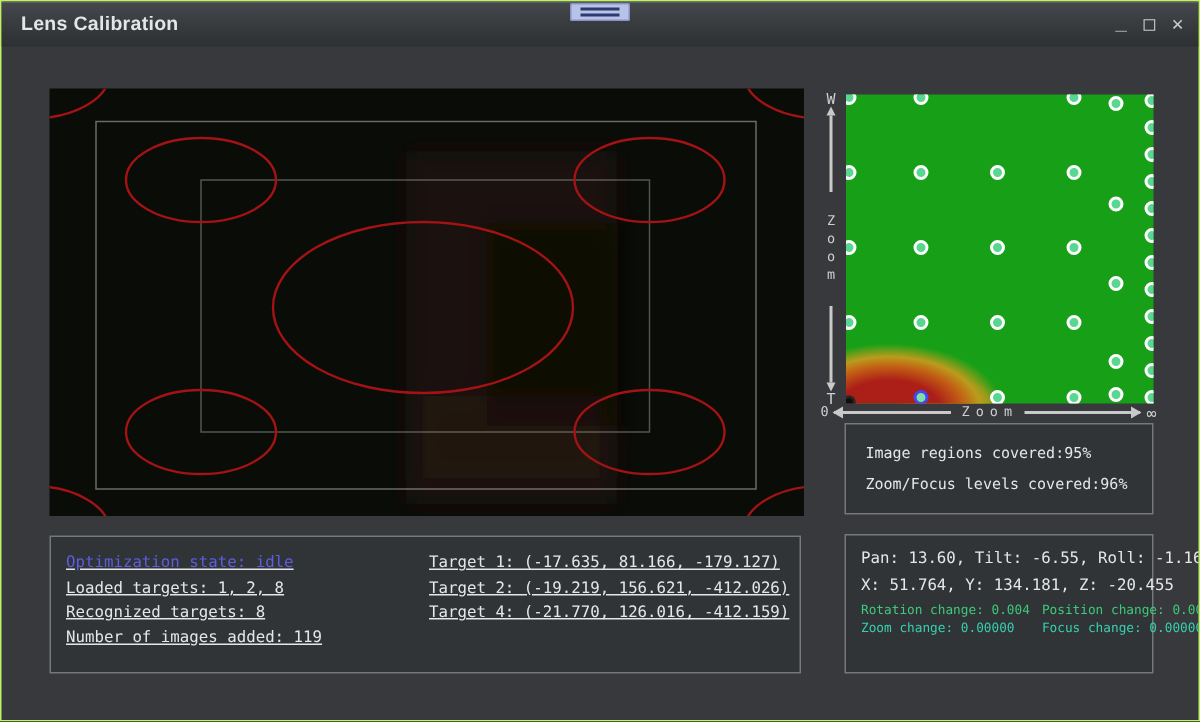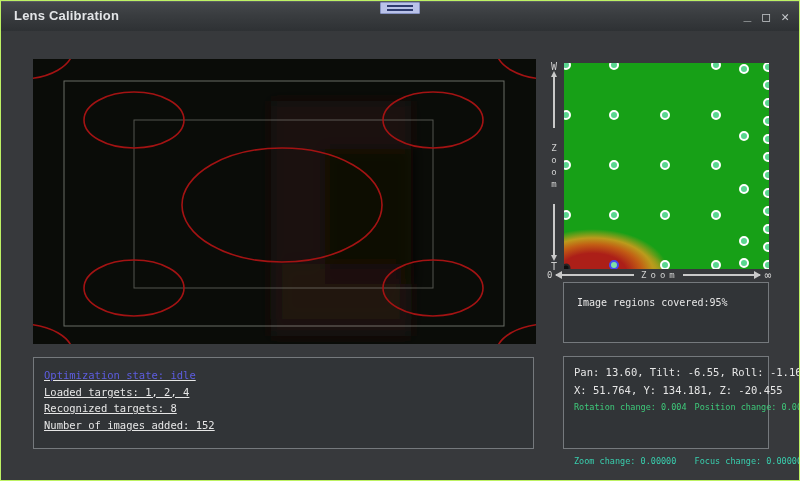--- a/index.html
+++ b/index.html
@@ -86,21 +86,21 @@
   .status-panel{left:32px;top:356px;width:501px;height:92px;padding:9px 10px;}
   .status-col{position:absolute;top:9px;left:10px;text-decoration:underline;}
   .status-col.right{left:252px;}
   .status-line{font-size:10.5px;line-height:16.5px;white-space:pre;}
   .status-line.state{color:#5d5de0;}
   .pose-panel{left:562px;top:355px;width:206px;height:93px;padding:6px 10px;}
   .pose-line{font-size:10.5px;line-height:18px;white-space:pre;text-align:center;}
   .changes{margin-top:3px;display:grid;grid-template-columns:auto auto;column-gap:8px;row-gap:1px;}
   .chg{font-size:8.5px;line-height:11px;white-space:pre;}
   .chg.rot,.chg.pos{color:#3ec97a;}
-  .chg.zoom,.chg.focus{color:#38cfae;margin-top:42px;}
+  .chg.zoom,.chg.focus{color:#38cfae;}
 </style>
 </head>
 <body>
 
 <div class="window">
 
   <div class="titlebar">
     <span class="title">Lens Calibration</span>
     <div class="grip">
       <span></span>
@@ -196,28 +196,37 @@
     <span class="flabel">Zoom</span>
     <div class="hline right"></div>
     <span class="inf">∞</span>
   </div>
 
   <div class="panel coverage-panel">
     <div class="coverage-row">
       <span>Image regions covered:</span>
       <span>95%</span>
     </div>
+    <div class="coverage-row">
+      <span>Zoom/Focus levels covered:</span>
+      <span>96%</span>
+    </div>
   </div>
 
   <div class="panel status-panel">
     <div class="status-col">
       <div class="status-line state">Optimization state: idle</div>
-      <div class="status-line">Loaded targets: 1, 2, 4</div>
+      <div class="status-line">Loaded targets: 1, 2, 8</div>
       <div class="status-line">Recognized targets: 8</div>
-      <div class="status-line">Number of images added: 152</div>
+      <div class="status-line">Number of images added: 119</div>
+    </div>
+    <div class="status-col right">
+      <div class="status-line">Target 1: (-17.635, 81.166, -179.127)</div>
+      <div class="status-line">Target 2: (-19.219, 156.621, -412.026)</div>
+      <div class="status-line">Target 4: (-21.770, 126.016, -412.159)</div>
     </div>
   </div>
 
   <div class="panel pose-panel">
     <div class="pose-line">Pan: 13.60, Tilt: -6.55, Roll: -1.16</div>
     <div class="pose-line">X: 51.764, Y: 134.181, Z: -20.455</div>
     <div class="changes">
       <span class="chg rot">Rotation change: 0.004</span>
       <span class="chg pos">Position change: 0.008</span>
       <span class="chg zoom">Zoom change: 0.00000</span>

